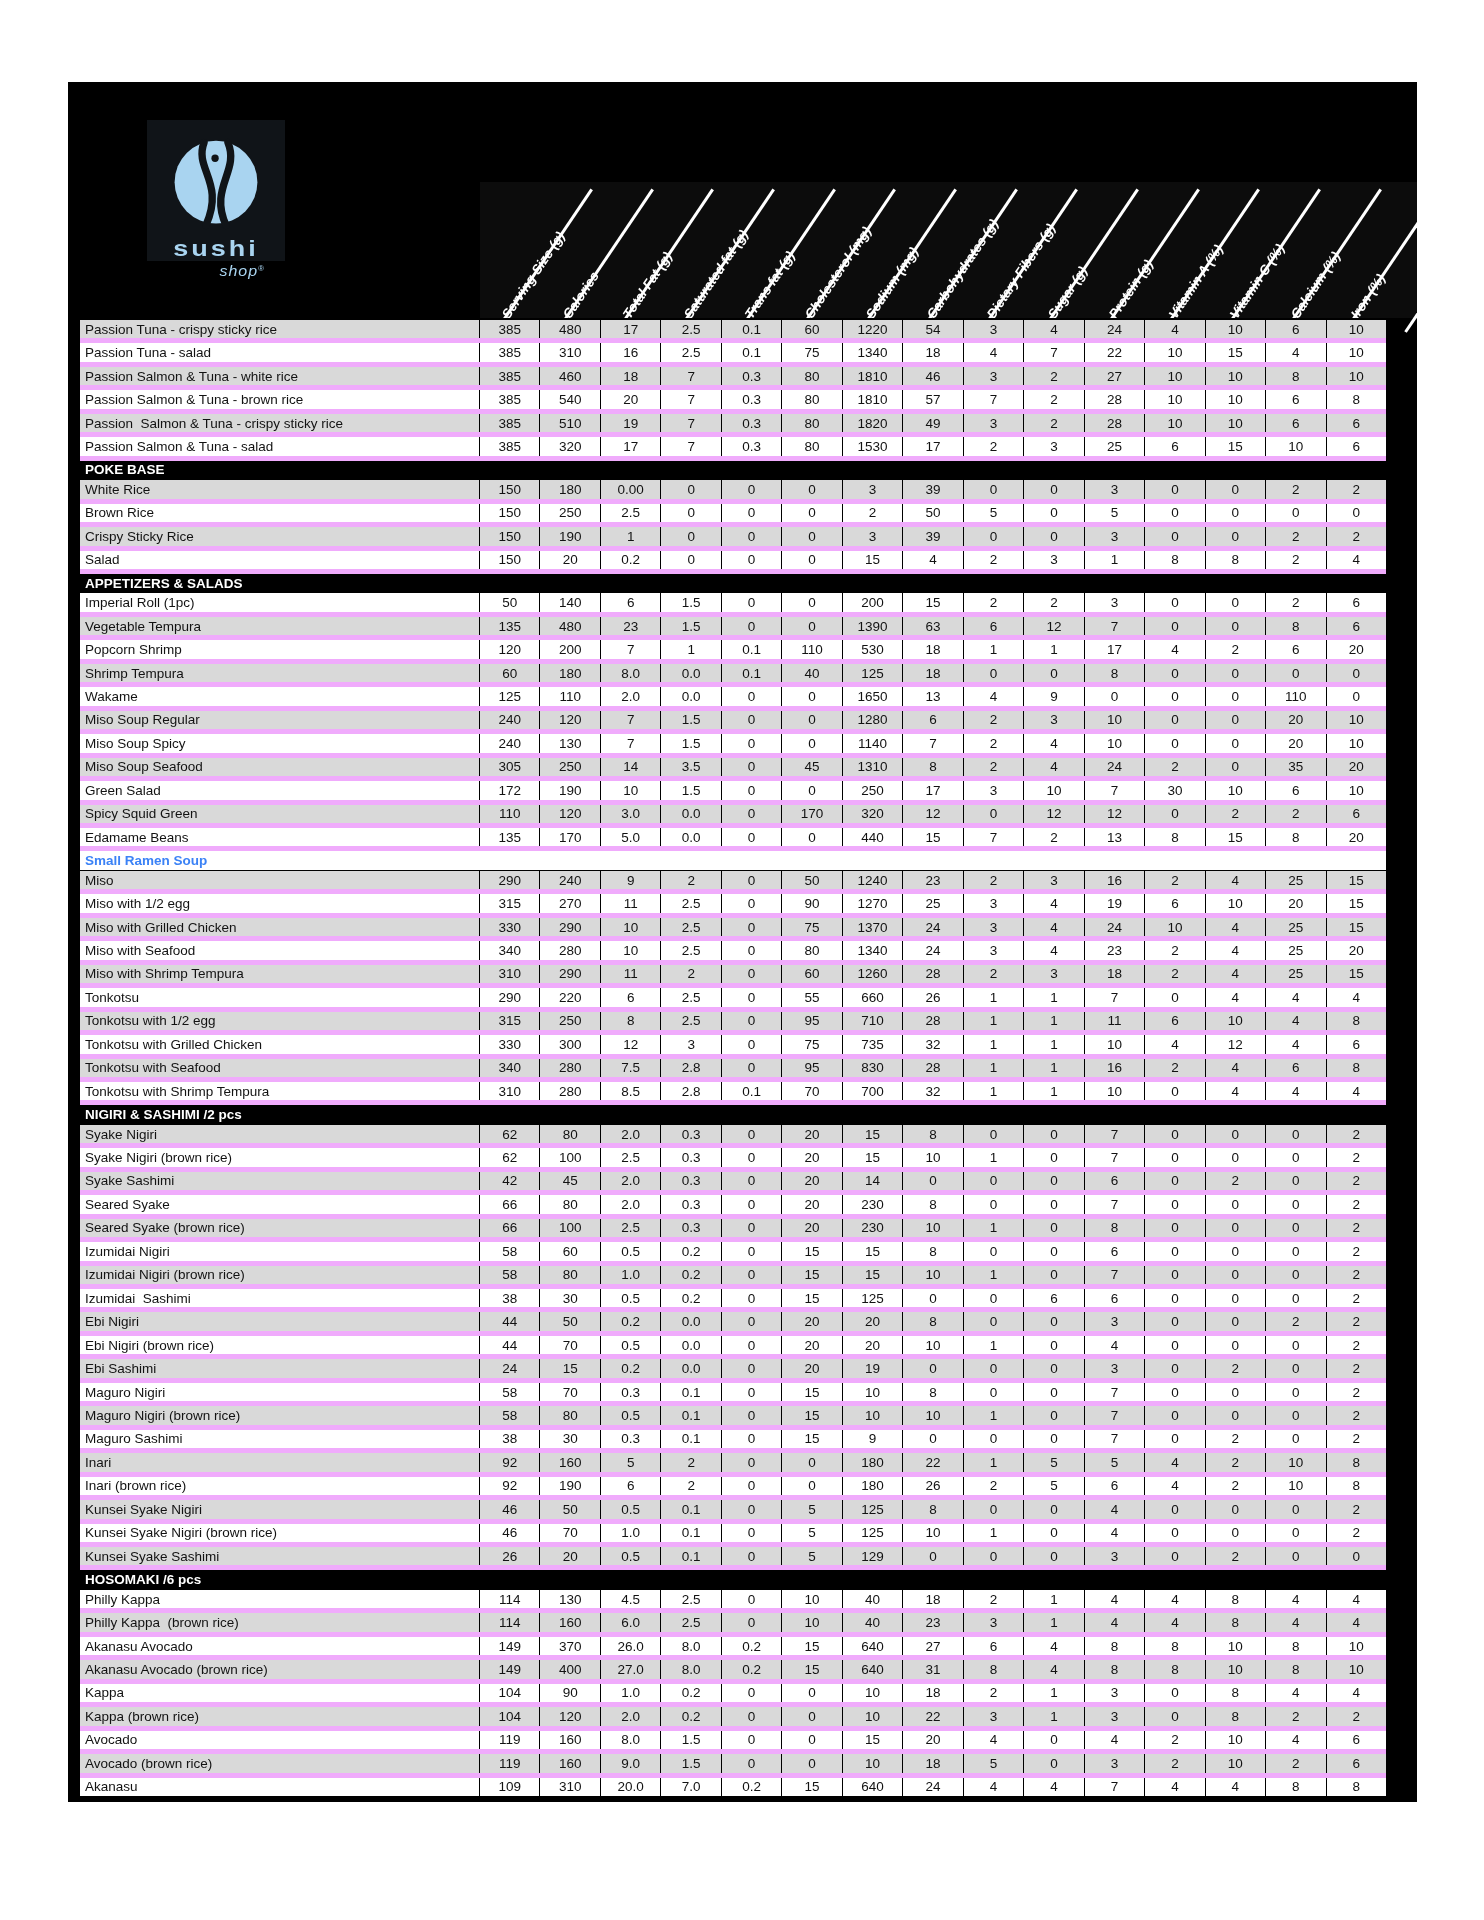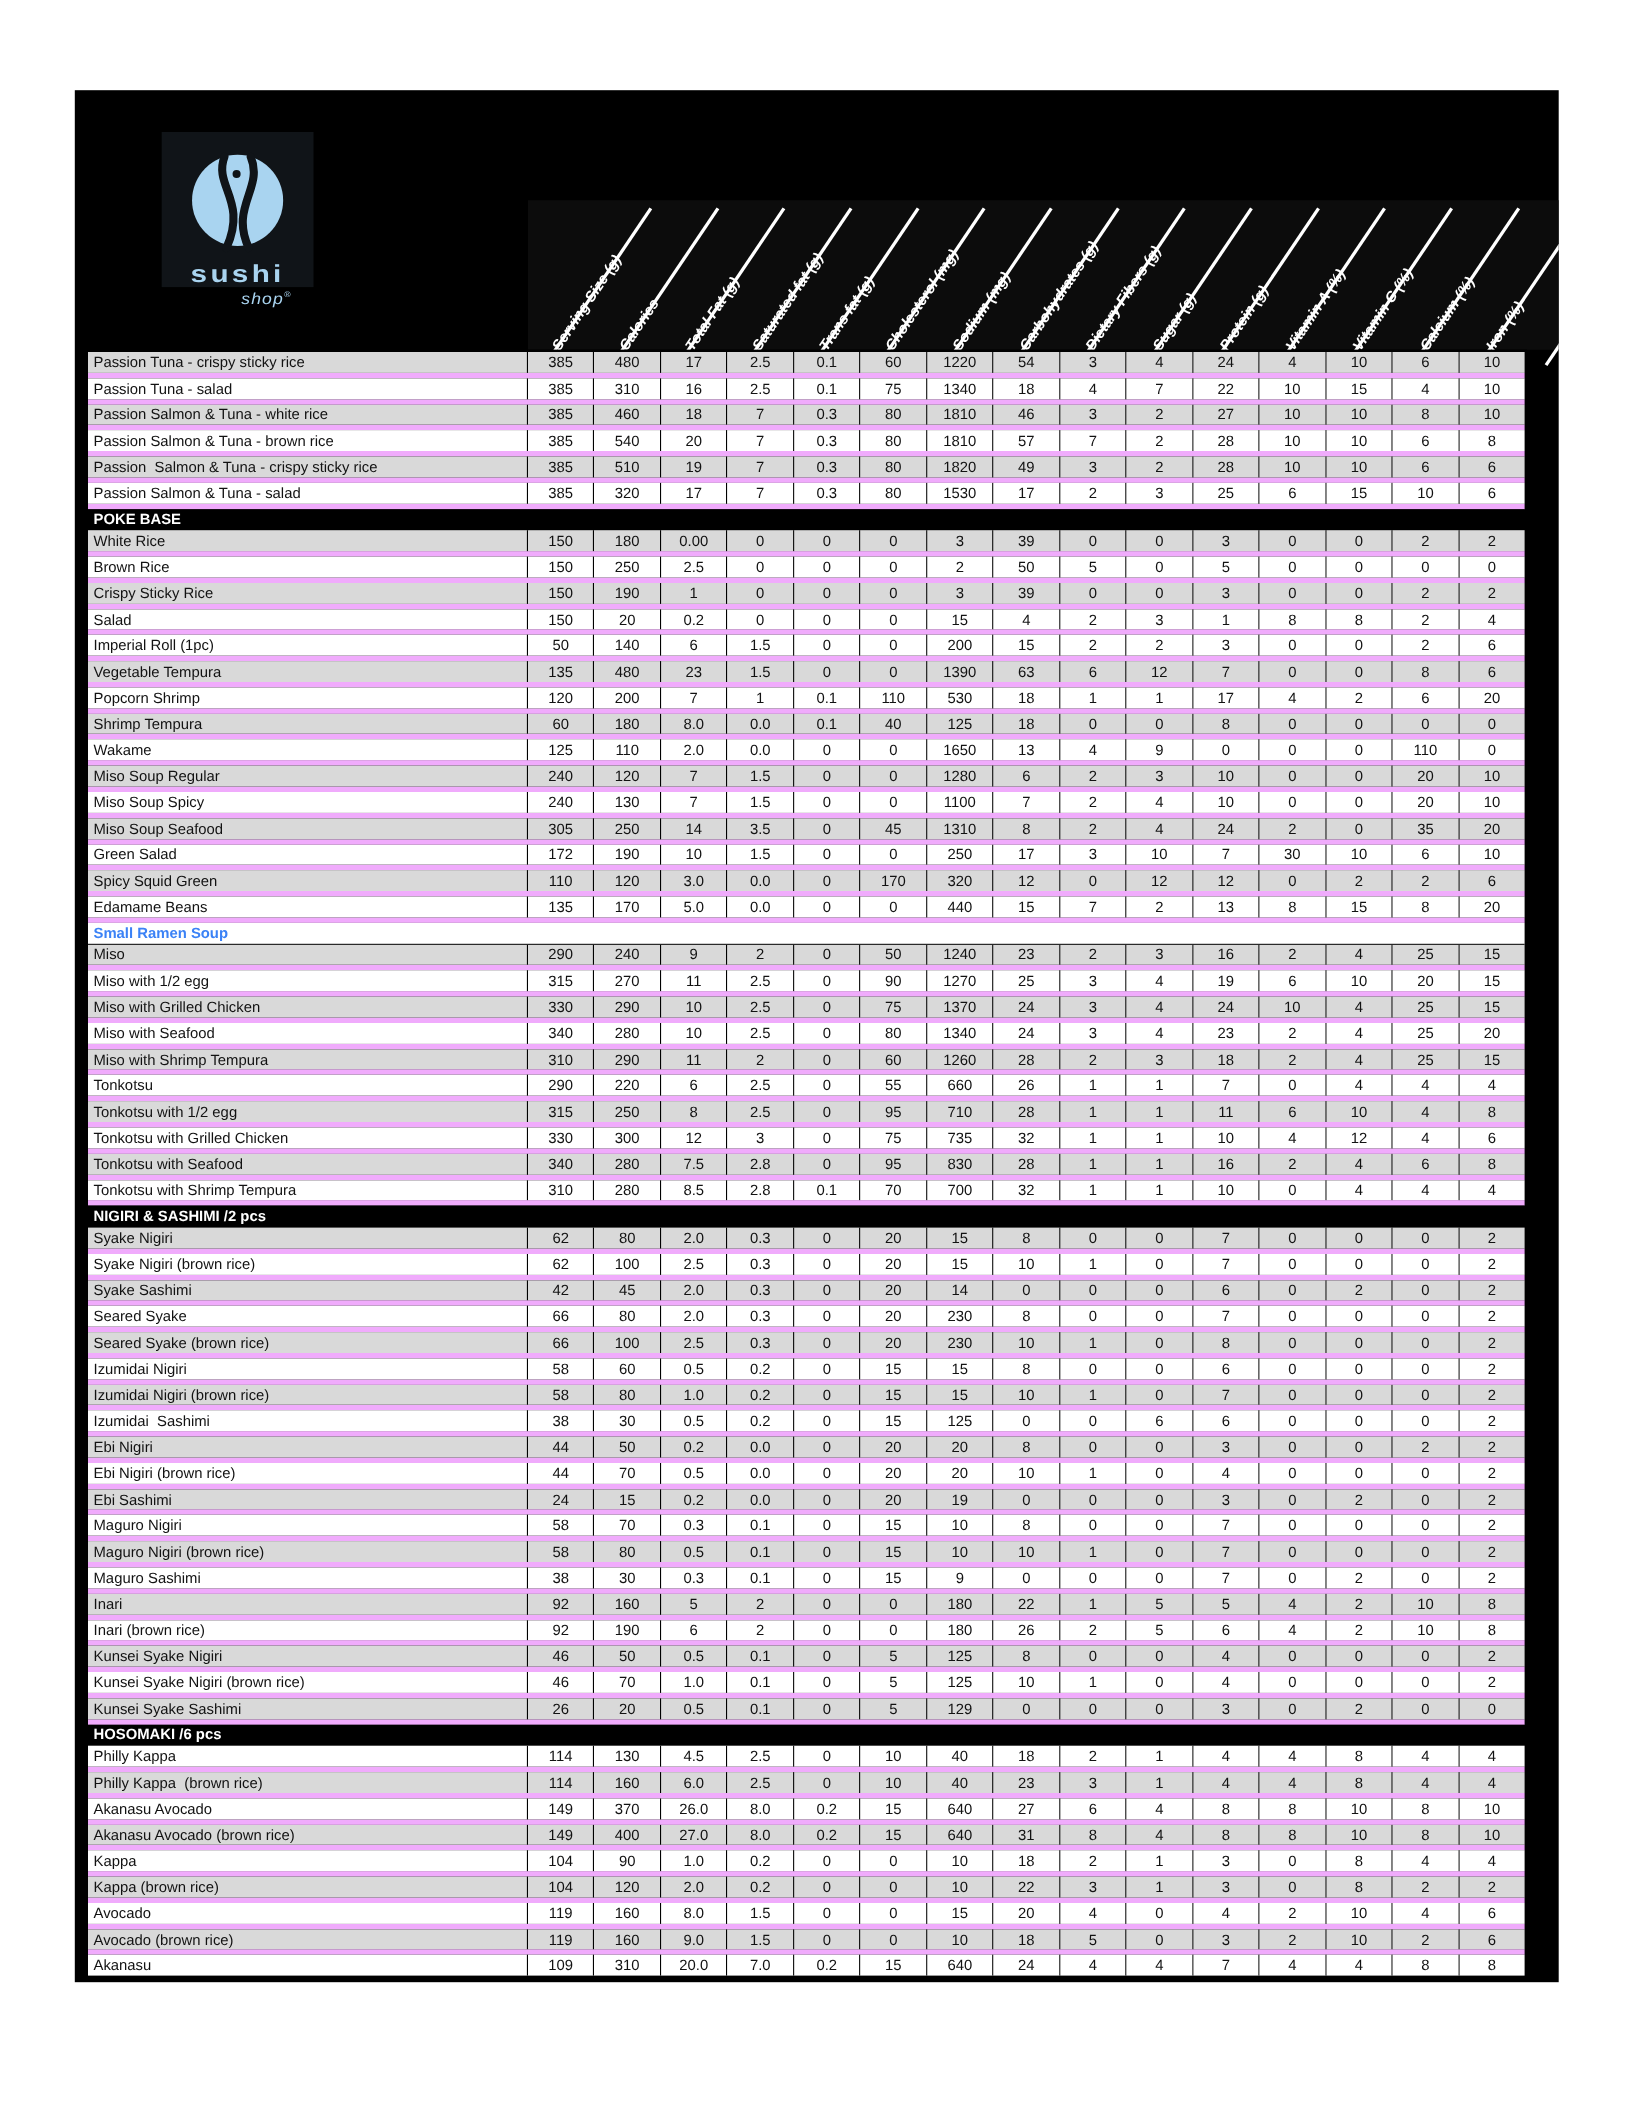--- a/index.html
+++ b/index.html
@@ -297,20 +297,21 @@
         <div class="cell val">15</div>
         <div class="cell val">4</div>
         <div class="cell val">2</div>
         <div class="cell val">3</div>
         <div class="cell val">1</div>
         <div class="cell val">8</div>
         <div class="cell val">8</div>
         <div class="cell val">2</div>
         <div class="cell val">4</div>
       </div>
+      <div class="secrow black">APPETIZERS &amp; SALADS</div>
       <div class="trow plainbg">
         <div class="cell name">Imperial Roll (1pc)</div>
         <div class="cell val">50</div>
         <div class="cell val">140</div>
         <div class="cell val">6</div>
         <div class="cell val">1.5</div>
         <div class="cell val">0</div>
         <div class="cell val">0</div>
         <div class="cell val">200</div>
         <div class="cell val">15</div>
@@ -413,21 +414,21 @@
         <div class="cell val">10</div>
       </div>
       <div class="trow plainbg">
         <div class="cell name">Miso Soup Spicy</div>
         <div class="cell val">240</div>
         <div class="cell val">130</div>
         <div class="cell val">7</div>
         <div class="cell val">1.5</div>
         <div class="cell val">0</div>
         <div class="cell val">0</div>
-        <div class="cell val">1100</div>
+        <div class="cell val">1140</div>
         <div class="cell val">7</div>
         <div class="cell val">2</div>
         <div class="cell val">4</div>
         <div class="cell val">10</div>
         <div class="cell val">0</div>
         <div class="cell val">0</div>
         <div class="cell val">20</div>
         <div class="cell val">10</div>
       </div>
       <div class="trow shaded">

